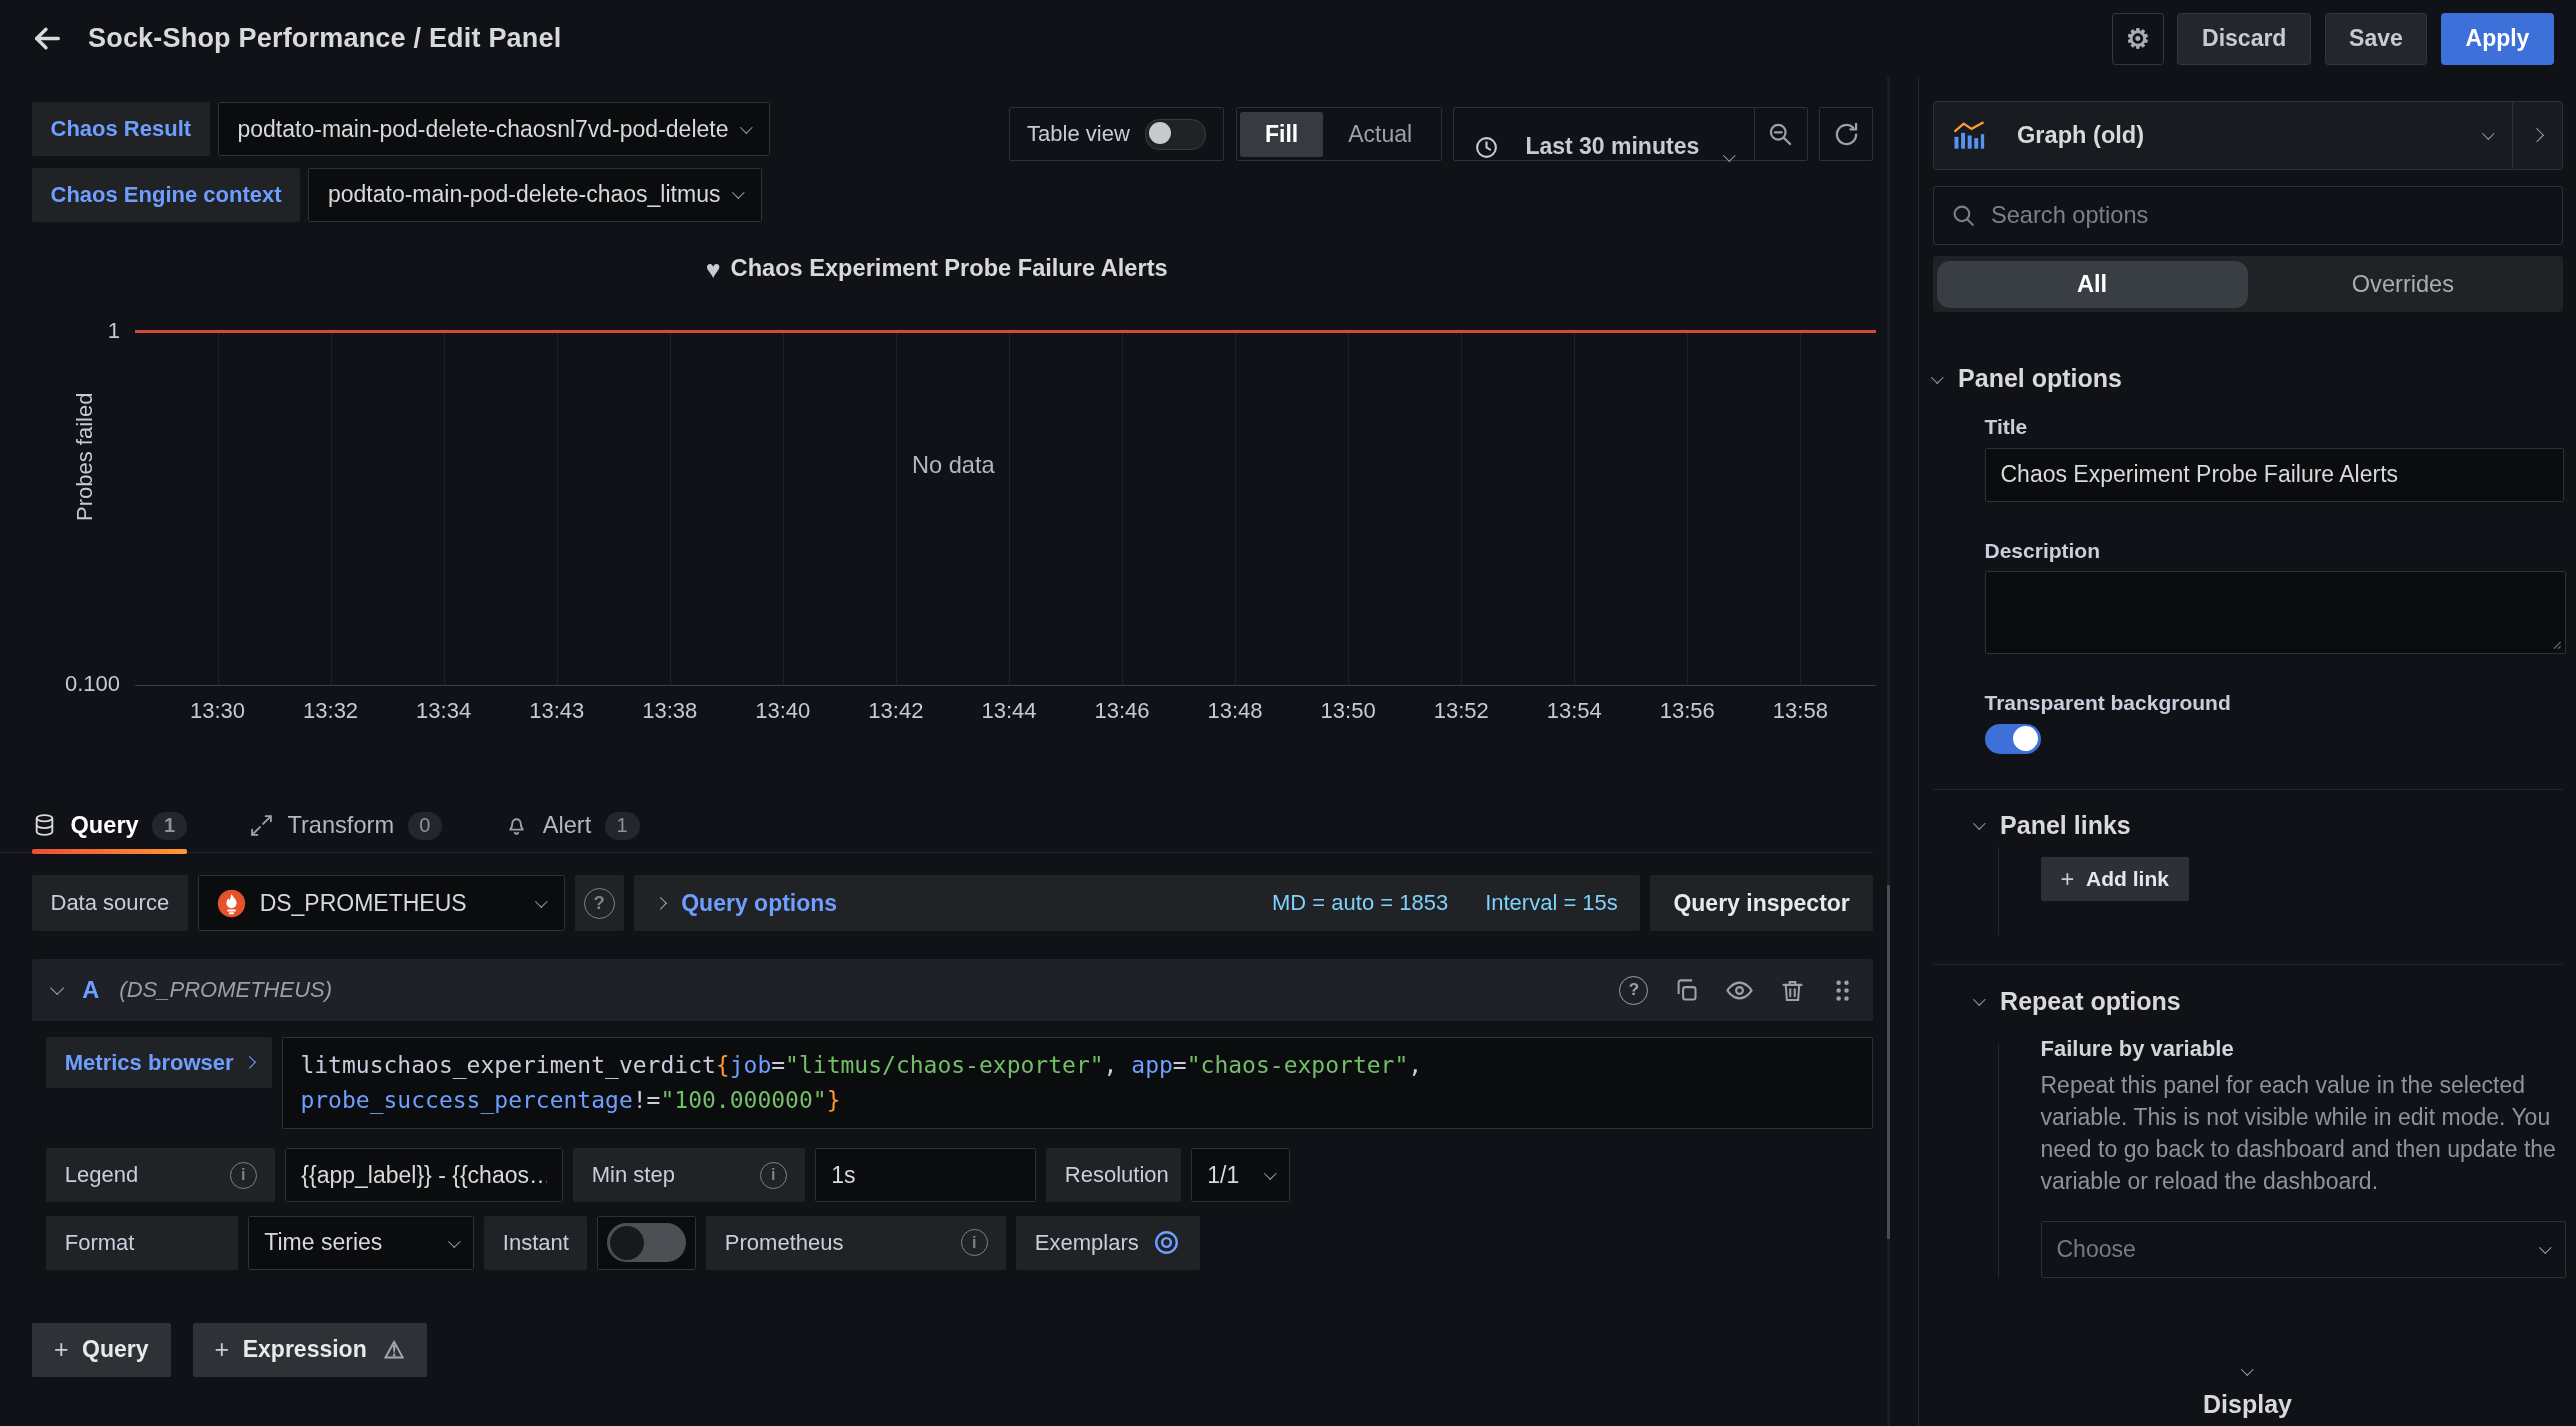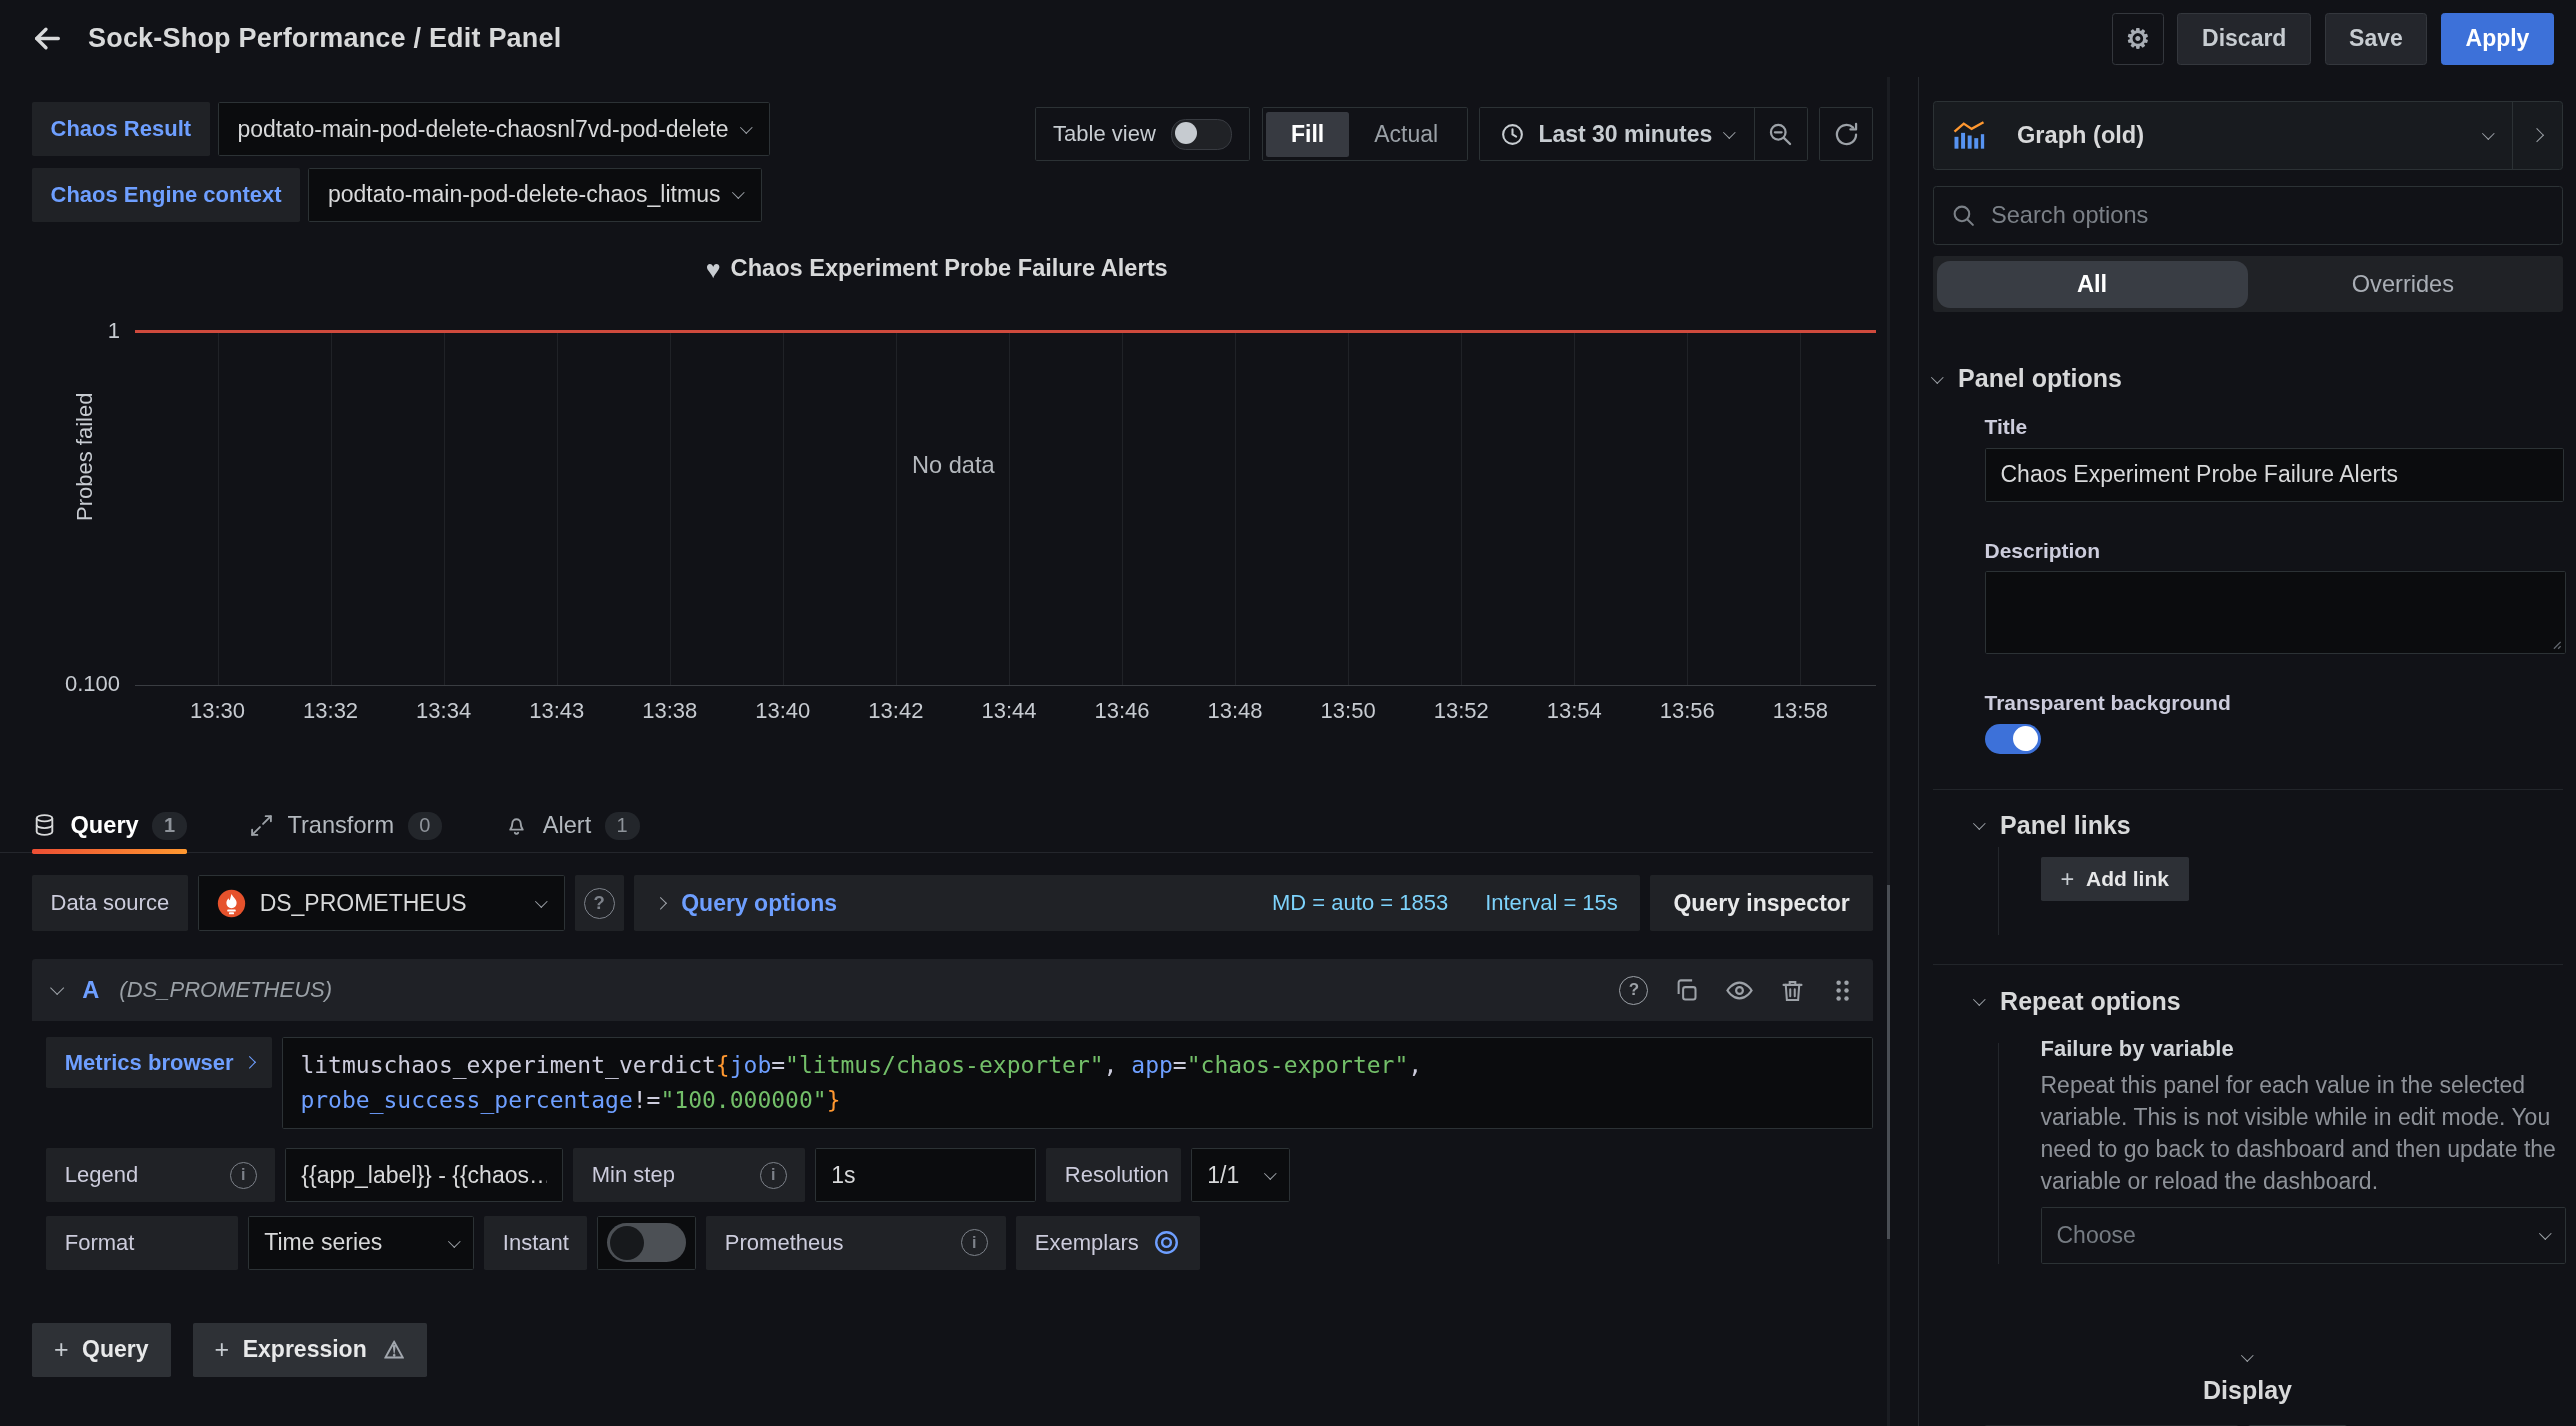--- a/index.html
+++ b/index.html
@@ -31,21 +31,21 @@
   
   .toolbar{position:absolute;top:30px;right:12.6px;display:flex;gap:11.8px;height:54px;}
   .tool-box{border:0.8px solid #2c3235;border-radius:1.7px;background:#111217;display:flex;align-items:center;height:54px;box-sizing:border-box;color:#c7ccd1;}
   .tableview{padding:0 17px;gap:15px;}
   .pill{width:59px;height:29px;border-radius:14.3px;background:#202226;border:0.8px solid #383b41;position:relative;cursor:pointer;}
   .pill .knob{position:absolute;top:2.5px;left:3.4px;width:22px;height:22px;border-radius:50%;background:#c6cbd0;}
   .seg{padding:3.4px;gap:0;}
   .seg .opt{height:45px;display:flex;align-items:center;justify-content:center;padding:0 25px;border-radius:2.5px;color:#9aa0a6;cursor:pointer;font-size:23px;}
   .seg .opt.active{background:#373a41;color:#ffffff;font-weight:700;}
   .timegroup{padding:0;}
-  .timebtn{display:flex;align-items:center;gap:13px;padding:0 20px;height:100%;cursor:pointer;font-weight:700;color:#c7ccd1;font-size:23px;}
+  .timebtn{display:flex;align-items:flex-end;gap:26px;padding:0 20px;height:100%;cursor:pointer;font-weight:700;color:#c7ccd1;font-size:23px;}
   .divider-v{width:0.8px;height:100%;background:#2c3235;}
   .icon-sq{width:52px;height:100%;display:flex;align-items:center;justify-content:center;cursor:pointer;}
   
   .chart-title{position:absolute;top:178px;left:0;right:12.6px;text-align:center;font-weight:700;font-size:23.6px;color:#d8d9da;}
   .heart{color:#c9cdd2;font-size:25px;margin-right:10px;vertical-align:-1.7px;}
   .chart-plot{position:absolute;left:135px;right:10px;top:253px;height:355px;border-bottom:1.7px solid #3a3d42;}
   .threshold-line{position:absolute;left:0;right:0;top:0;height:2.5px;background:#cf4a3d;}
   .gridline{position:absolute;top:2.5px;bottom:0;width:0.8px;background:#202227;}
   .no-data{position:absolute;left:47%;top:38%;transform:translate(-50%,-50%);color:#b4b8bd;font-size:23.6px;}
   .ytick-top{position:absolute;left:-59px;top:-11.8px;width:44px;text-align:right;color:#c7cbd1;font-size:22px;}
@@ -119,21 +119,21 @@
   .side-textarea{margin-left:52px;width:579px;height:81px;background:#0b0c0e;border:0.8px solid #2c3235;border-radius:1.7px;position:relative;}
   .resize-h{position:absolute;right:3.4px;bottom:3.4px;}
   .toggle-on{margin:8.4px 0 0 52px;width:56px;height:30px;border-radius:15px;background:#3d71d9;position:relative;cursor:pointer;}
   .toggle-on .knob{position:absolute;right:2.5px;top:2.5px;width:25px;height:25px;border-radius:50%;background:#ffffff;}
   .side-divider{height:0.8px;background:#22252a;margin-top:35px;}
   .sec-body{position:relative;margin-left:47px;padding-left:61px;}
   .sec-body::before{content:"";position:absolute;left:18.5px;top:6.7px;bottom:0;width:0.8px;background:#24272c;}
   .addlink-btn{margin-top:17px;height:44px;display:inline-flex;align-items:center;gap:11.8px;background:#2d3036;border-radius:1.7px;padding:0 20px;color:#e6e7e8;font-size:21px;font-weight:700;cursor:pointer;}
   .sub-label{font-weight:700;font-size:22px;color:#d2d5d9;margin-top:20px;}
   .sub-desc{color:#8e9299;font-size:23px;line-height:32px;margin-top:6.7px;width:522px;}
-  .choose-sel{margin-top:10px;height:57px;width:525px;background:#111217;color:#757b82;}
+  .choose-sel{margin-top:24px;height:57px;width:525px;background:#111217;color:#757b82;}
   .bars-row{margin-left:52px;margin-top:20px;display:flex;gap:10px;height:52px;}
   .bars-chip{width:216px;justify-content:flex-start;font-weight:700;color:#d2d5d9;}
   svg{display:block;}
 </style>
 </head>
 <body>
 
 <div class="topbar">
   <div class="back-btn">
     <svg width="37" height="37" viewBox="0 0 24 24" fill="none" stroke="#d8d9da" stroke-width="2.2" stroke-linecap="round" stroke-linejoin="round">

